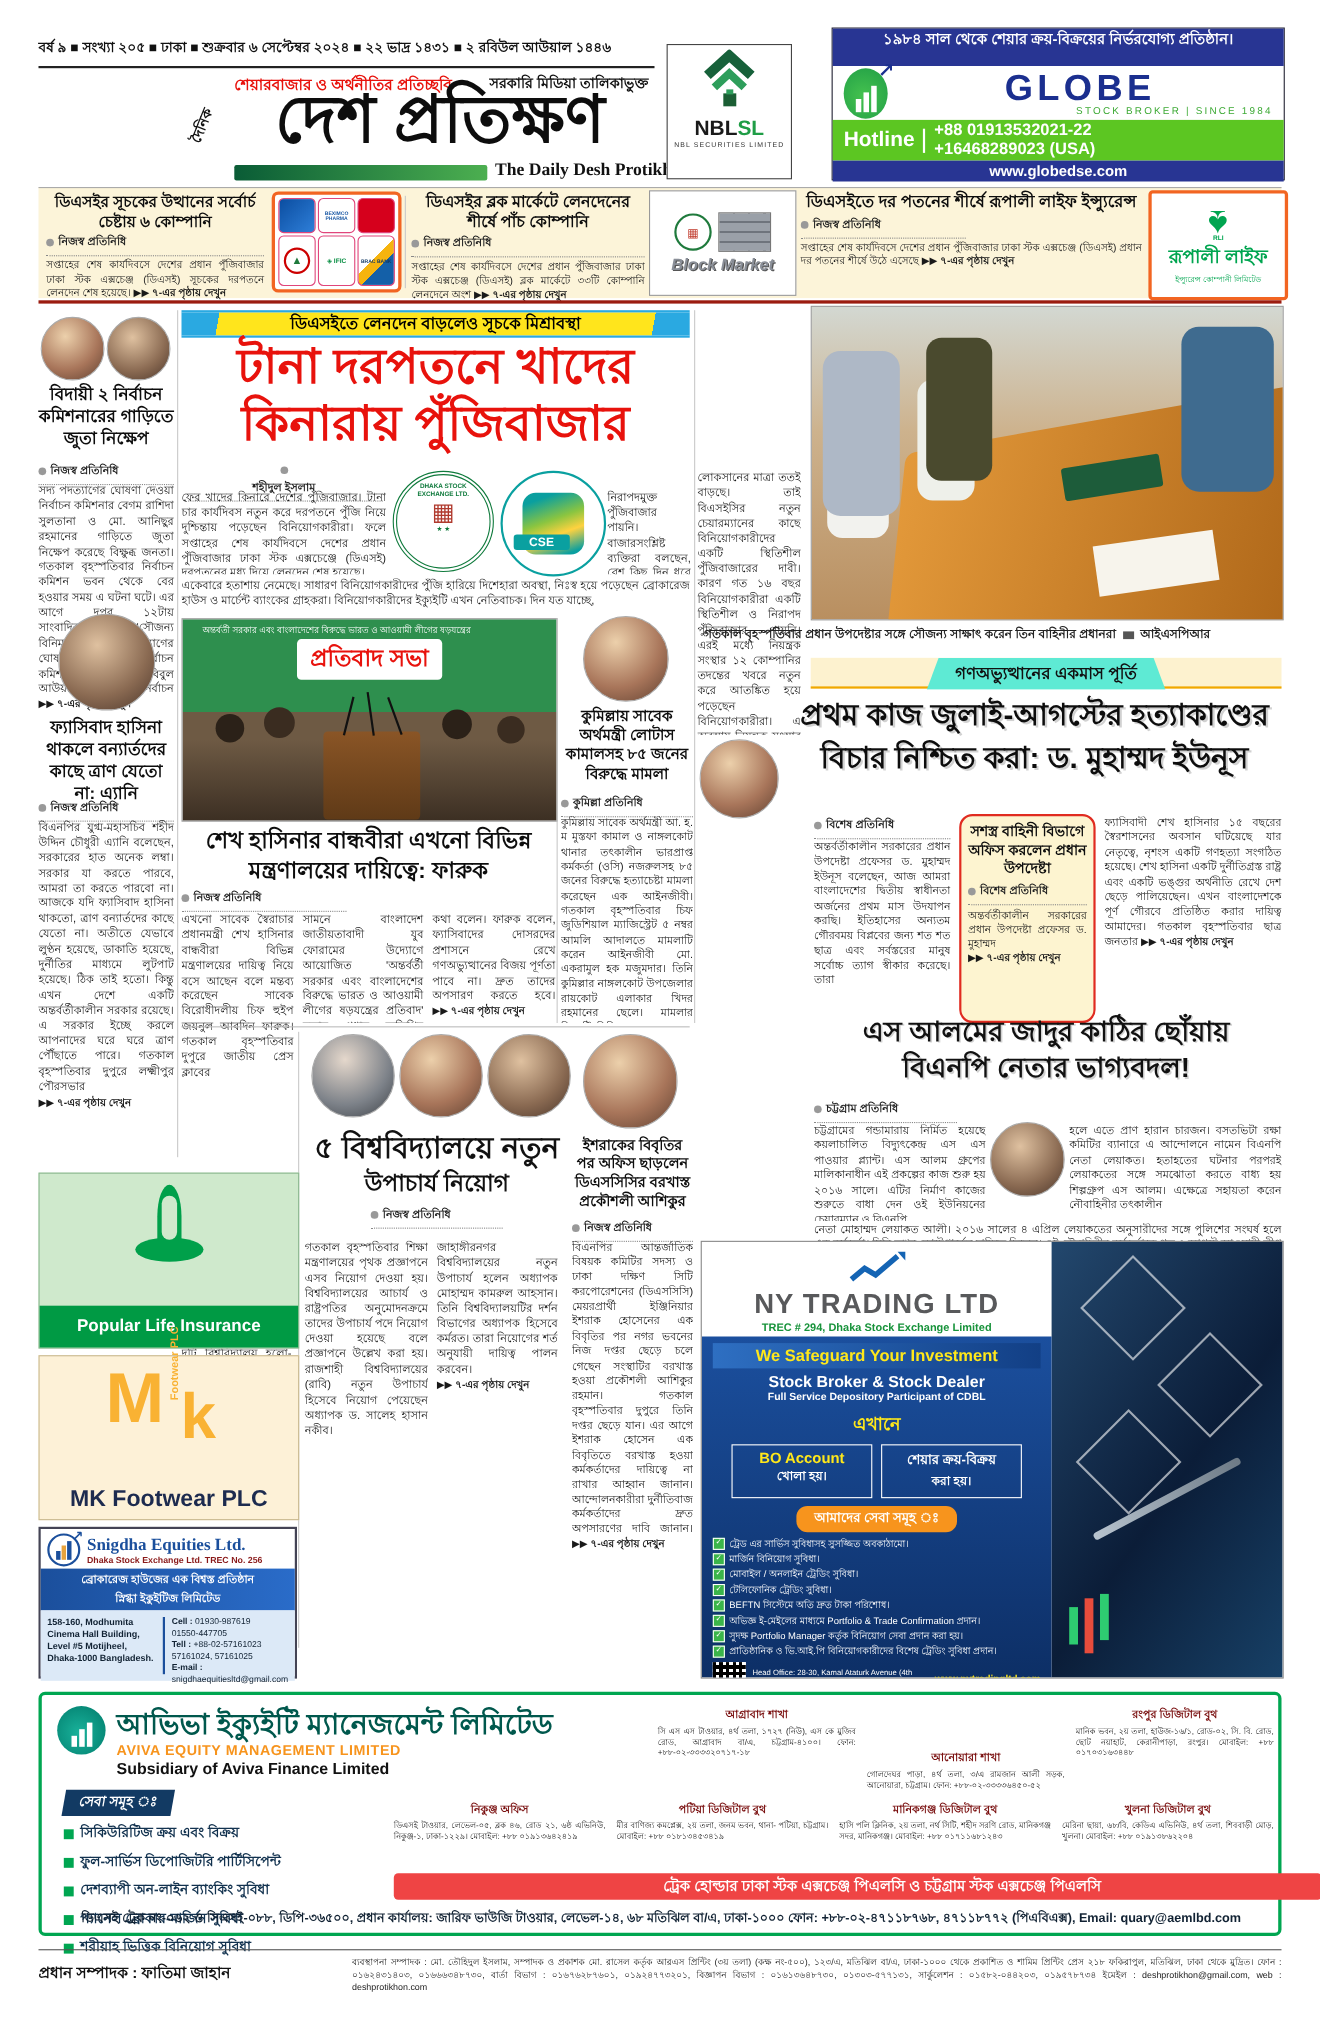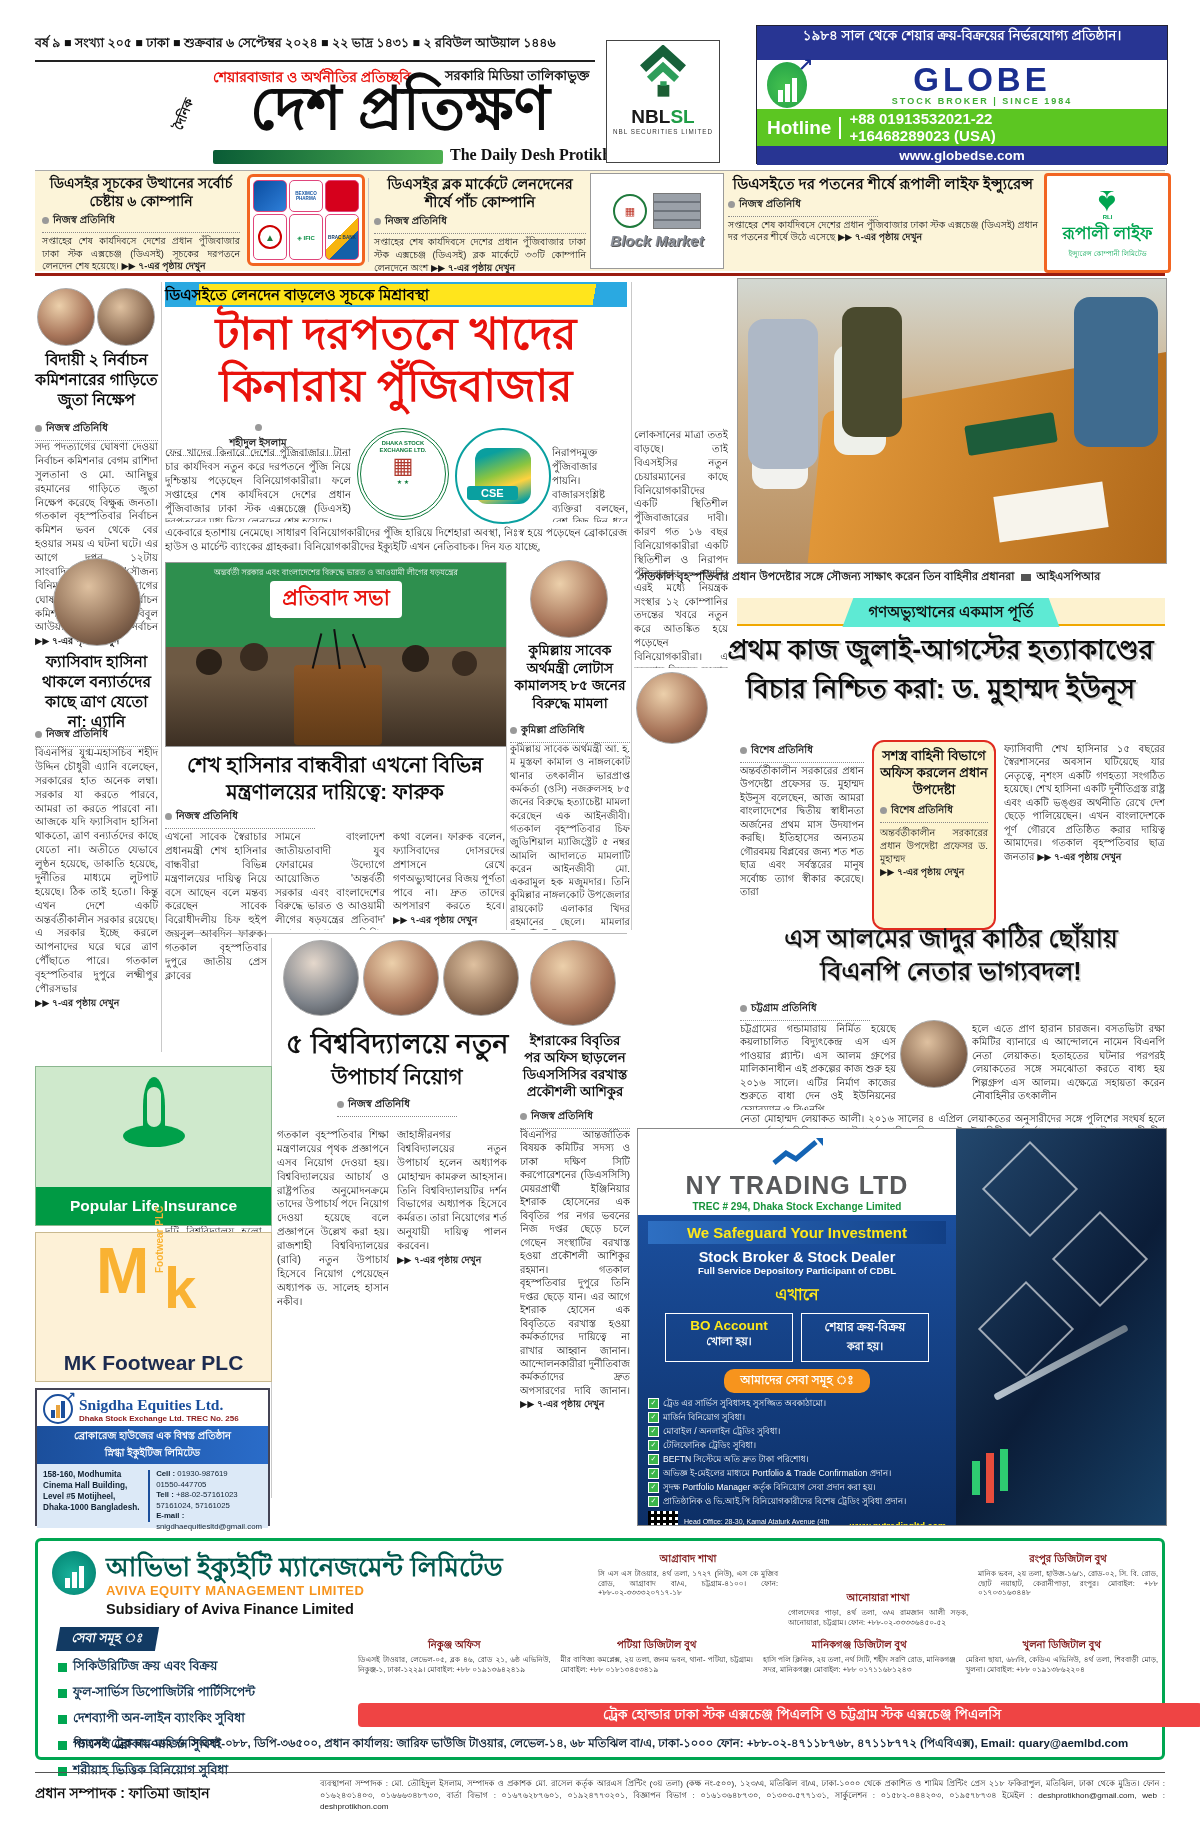--- a/index.html
+++ b/index.html
@@ -13,21 +13,21 @@
   .bt{font-size:10.2px;line-height:1.36;text-align:justify;color:#191919;}
   .jump{font-weight:bold;font-size:9.3px;white-space:nowrap;}
   .pc{position:absolute;border-radius:50%;border:1px solid #aaa;}
   .skin1{background:radial-gradient(circle at 38% 30%,#ecd0ab,#a8755a 58%,#5f4030);}
   .skin2{background:radial-gradient(circle at 40% 32%,#dfc1a0,#8a6a52 60%,#4a352a);}
   .skin3{background:radial-gradient(circle at 40% 30%,#e5d8cc,#7d8289 60%,#3c4046);}
   .vline{position:absolute;width:1px;background:#c9c9c9;}
   .rule-maroon{position:absolute;background:#9b1c10;}
   .kicker{background:linear-gradient(100deg,#2aa9e1 0 34px,#ffe51c 34px calc(100% - 34px),#2aa9e1 calc(100% - 34px) 100%);
           border-top:2px solid #2aa9e1;border-bottom:2px solid #2aa9e1;
-          font-weight:bold;font-size:15px;text-align:left;line-height:21px;color:#000;}
+          font-weight:bold;font-size:15px;text-align:center;line-height:21px;color:#000;}
   .kicker2{background:#fdf2cf;border-bottom:2px solid #f0a800;text-align:center;}
   .kicker2 span{display:inline-block;background:#5eead4;clip-path:polygon(5% 0,95% 0,100% 100%,0 100%);
           padding:2px 26px;font-weight:bold;font-size:15px;color:#111;}
   .ad-border-orange{border:3px solid #f26522;background:#fff;border-radius:4px;}
   .tile{border:1.5px solid #e0457b;border-radius:5px;background:#fff;overflow:hidden;
         display:flex;align-items:center;justify-content:center;text-align:center;}
   .chk{width:9px;height:9px;background:#3bb54a;border:1px solid #fff;flex:0 0 auto;
        display:flex;align-items:center;justify-content:center;color:#fff;font-size:7px;font-weight:bold;}
   .chk::before{content:"✓";}
   .qr{background:repeating-linear-gradient(0deg,#000 0 3px,transparent 3px 6px),
@@ -70,21 +70,21 @@
   <div style="height:32px;background:#283593;color:#fff;font-size:13.5px;font-weight:bold;text-align:center;line-height:1.25;padding:2px 24px 0;">১৯৮৪ সাল থেকে শেয়ার ক্রয়-বিক্রয়ের নির্ভরযোগ্য প্রতিষ্ঠান।</div>
   <div style="height:49px;display:flex;align-items:center;padding:0 10px;">
     <span style="position:relative;width:40px;height:40px;border-radius:50%;background:radial-gradient(circle at 45% 55%,#45c24f,#1f9d46);display:flex;align-items:flex-end;justify-content:center;gap:2px;padding-bottom:6px;">
       <i style="display:block;width:5px;height:12px;background:#fff;"></i>
       <i style="display:block;width:5px;height:18px;background:#fff;"></i>
       <i style="display:block;width:5px;height:24px;background:#fff;"></i>
       <b style="position:absolute;right:-6px;top:-8px;color:#1b2f8f;font-size:18px;">↗</b>
     </span>
     <span style="flex:1;text-align:center;">
       <span style="display:block;font-size:33px;font-weight:bold;color:#1b2f8f;letter-spacing:4px;line-height:1;">GLOBE</span>
-      <span style="display:block;font-size:9px;font-weight:bold;color:#3daa35;letter-spacing:2px;text-align:center;">STOCK BROKER  |  SINCE 1984</span>
+      <span style="display:block;font-size:9px;font-weight:normal;color:#3daa35;letter-spacing:2px;text-align:right;">STOCK BROKER  |  SINCE 1984</span>
     </span>
   </div>
   <div style="height:37px;background:#5cc622;display:flex;align-items:center;padding:0 10px;gap:8px;">
     <span style="font-size:19px;font-weight:bold;color:#fff;border-right:2px solid #fff;padding-right:8px;">Hotline</span>
     <span style="line-height:1.1;">
       <span style="display:block;font-size:15px;font-weight:bold;color:#fff;">+88 01913532021-22</span>
       <span style="display:block;font-size:15px;font-weight:bold;color:#fff;">+16468289023 (USA)</span>
     </span>
   </div>
   <div style="height:19px;background:#283593;color:#fff;font-size:13.5px;font-weight:bold;text-align:center;line-height:19px;">www.globedse.com</div>
@@ -208,21 +208,21 @@
   <span style="position:relative;width:56px;height:56px;border-radius:12px;background:linear-gradient(160deg,#0a9f9f 15%,#8bc540 45%,#ffd23f 65%,#0a9f9f 92%);display:block;">
     <b style="position:absolute;left:-8px;bottom:4px;background:#0aa0a0;color:#fff;font-size:11px;padding:1px 14px;border-radius:3px;">CSE</b>
   </span>
 </div>
 
 <div class="abs bt" style="left:552px;top:446px;width:76px;height:76px;overflow:hidden;">নিরাপদমুক্ত পুঁজিবাজার পায়নি। বাজারসংশ্লিষ্ট ব্যক্তিরা বলছেন, বেশ কিছু দিন ধরে বাজারে মন্দাভাব চলছে।</div>
 
 <div class="abs bt" style="left:165px;top:526px;width:462px;height:32px;overflow:hidden;">একেবারে হতাশায় নেমেছে। সাধারণ বিনিয়োগকারীদের পুঁজি হারিয়ে দিশেহারা অবস্থা, নিঃস্ব হয়ে পড়েছেন ব্রোকারেজ হাউস ও মার্চেন্ট ব্যাংকের গ্রাহকরা। বিনিয়োগকারীদের ইক্যুইটি এখন নেতিবাচক। দিন যত যাচ্ছে,</div>
 
 <div class="abs" style="left:165px;top:562px;width:340px;height:183px;border:1px solid #999;overflow:hidden;background:linear-gradient(180deg,#2e8f4e 0 46%,#6e5a44 46% 60%,#3c2f23 100%);">
-  <div style="color:#fff;font-size:8px;text-align:center;padding:5px 18px 0;line-height:1.3;">অন্তর্বর্তী সরকার এবং বাংলাদেশের বিরুদ্ধে ভারত ও আওয়ামী লীগের ষড়যন্ত্রের</div>
+  <div style="color:#fff;font-size:8px;text-align:left;padding:5px 18px 0;line-height:1.3;">অন্তর্বর্তী সরকার এবং বাংলাদেশের বিরুদ্ধে ভারত ও আওয়ামী লীগের ষড়যন্ত্রের</div>
   <div style="text-align:center;margin-top:3px;">
     <span style="display:inline-block;background:#fff;color:#e8120c;font-weight:bold;font-size:21px;padding:1px 12px;border-radius:4px;">প্রতিবাদ সভা</span>
   </div>
   <div style="position:absolute;left:128px;top:102px;width:88px;height:80px;background:linear-gradient(180deg,#8a5526,#5f3a17);border-radius:4px;"></div>
   <div style="position:absolute;left:30px;top:86px;width:26px;height:26px;border-radius:50%;background:#2b2118;"></div>
   <div style="position:absolute;left:74px;top:80px;width:28px;height:28px;border-radius:50%;background:#3a2c20;"></div>
   <div style="position:absolute;left:236px;top:82px;width:27px;height:27px;border-radius:50%;background:#2b2118;"></div>
   <div style="position:absolute;left:286px;top:88px;width:25px;height:25px;border-radius:50%;background:#3a2c20;"></div>
   <div style="position:absolute;left:150px;top:70px;width:2px;height:36px;background:#111;transform:rotate(14deg);"></div>
   <div style="position:absolute;left:170px;top:66px;width:2px;height:40px;background:#111;transform:rotate(-8deg);"></div>

